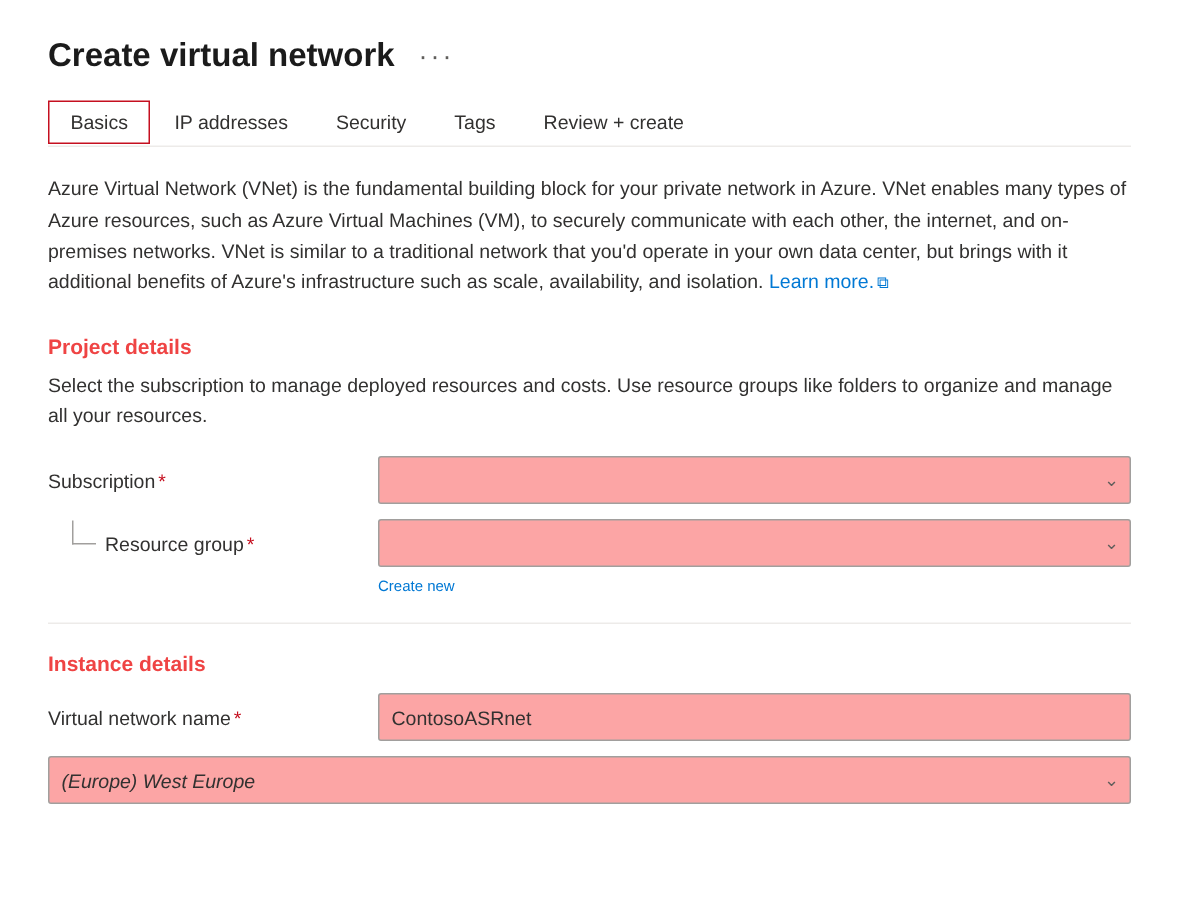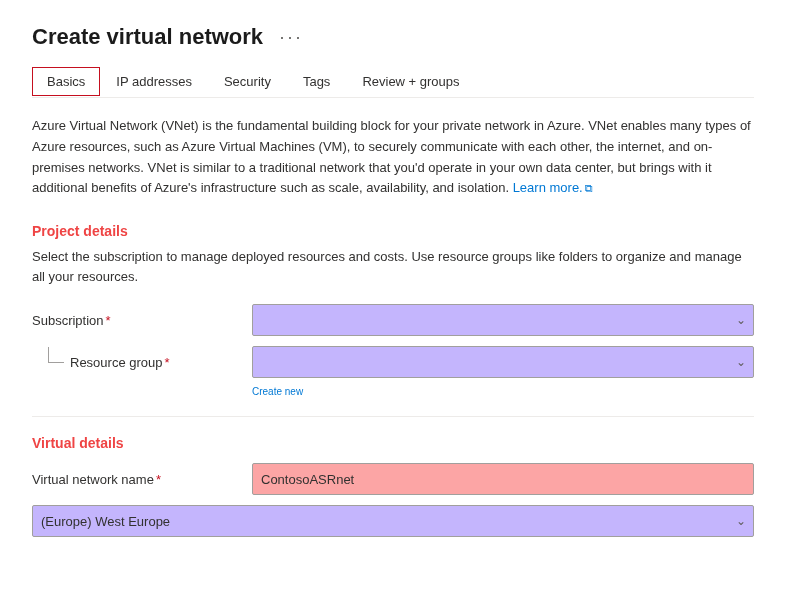--- a/index.html
+++ b/index.html
@@ -119,26 +119,27 @@
       flex: 1;
       position: relative;
     }
     .form-select {
       width: 100%;
       border: 1px solid #a19f9d;
       border-radius: 2px;
       padding: 5px 30px 5px 8px;
       font-size: 13px;
       color: #323130;
-      background: #c4b5fd;
+      background: #fca5a5;
       height: 32px;
       appearance: none;
       -webkit-appearance: none;
       cursor: pointer;
       outline: none;
+      font-style: italic;
     }
     .select-chevron {
       position: absolute;
       right: 8px;
       top: 50%;
       transform: translateY(-50%);
       pointer-events: none;
       color: #605e5c;
       font-size: 12px;
     }
@@ -206,21 +207,21 @@
 <div class="page-header">
   <h1 class="page-title">Create virtual network</h1>
   <button class="ellipsis-btn">···</button>
 </div>
 
 <div class="tab-bar">
   <button class="tab-item active">Basics</button>
   <button class="tab-item">IP addresses</button>
   <button class="tab-item">Security</button>
   <button class="tab-item">Tags</button>
-  <button class="tab-item">Review + groups</button>
+  <button class="tab-item">Review + create</button>
 </div>
 
 <div class="description-block">
   <span>Azure Virtual Network (VNet) is the fundamental building block for your private network in Azure. VNet enables many types of Azure resources, such as Azure Virtual Machines (VM), to securely communicate with each other, the internet, and on-premises networks. VNet is similar to a traditional network that you'd operate in your own data center, but brings with it additional benefits of Azure's infrastructure such as scale, availability, and isolation.</span>
   <a href="#">
     <span>Learn more.</span><span class="external-icon">⧉</span>
   </a>
 </div>
 
 <div class="section-title">Project details</div>
@@ -250,21 +251,21 @@
       <option value=""></option>
     </select>
     <span class="select-chevron">⌄</span>
   </div>
 </div>
 
 <a href="#" class="create-new-link">Create new</a>
 
 <hr class="section-divider">
 
-<div class="section-title">Virtual details</div>
+<div class="section-title">Instance details</div>
 
 <div class="form-row" style="margin-top:12px;">
   <label class="form-label">
     <span>Virtual network name</span><span class="required-star">*</span>
   </label>
   <input type="text" class="form-control" value="ContosoASRnet" style="">
 </div>
 
 <div class="form-row">
   <div class="select-wrapper">

